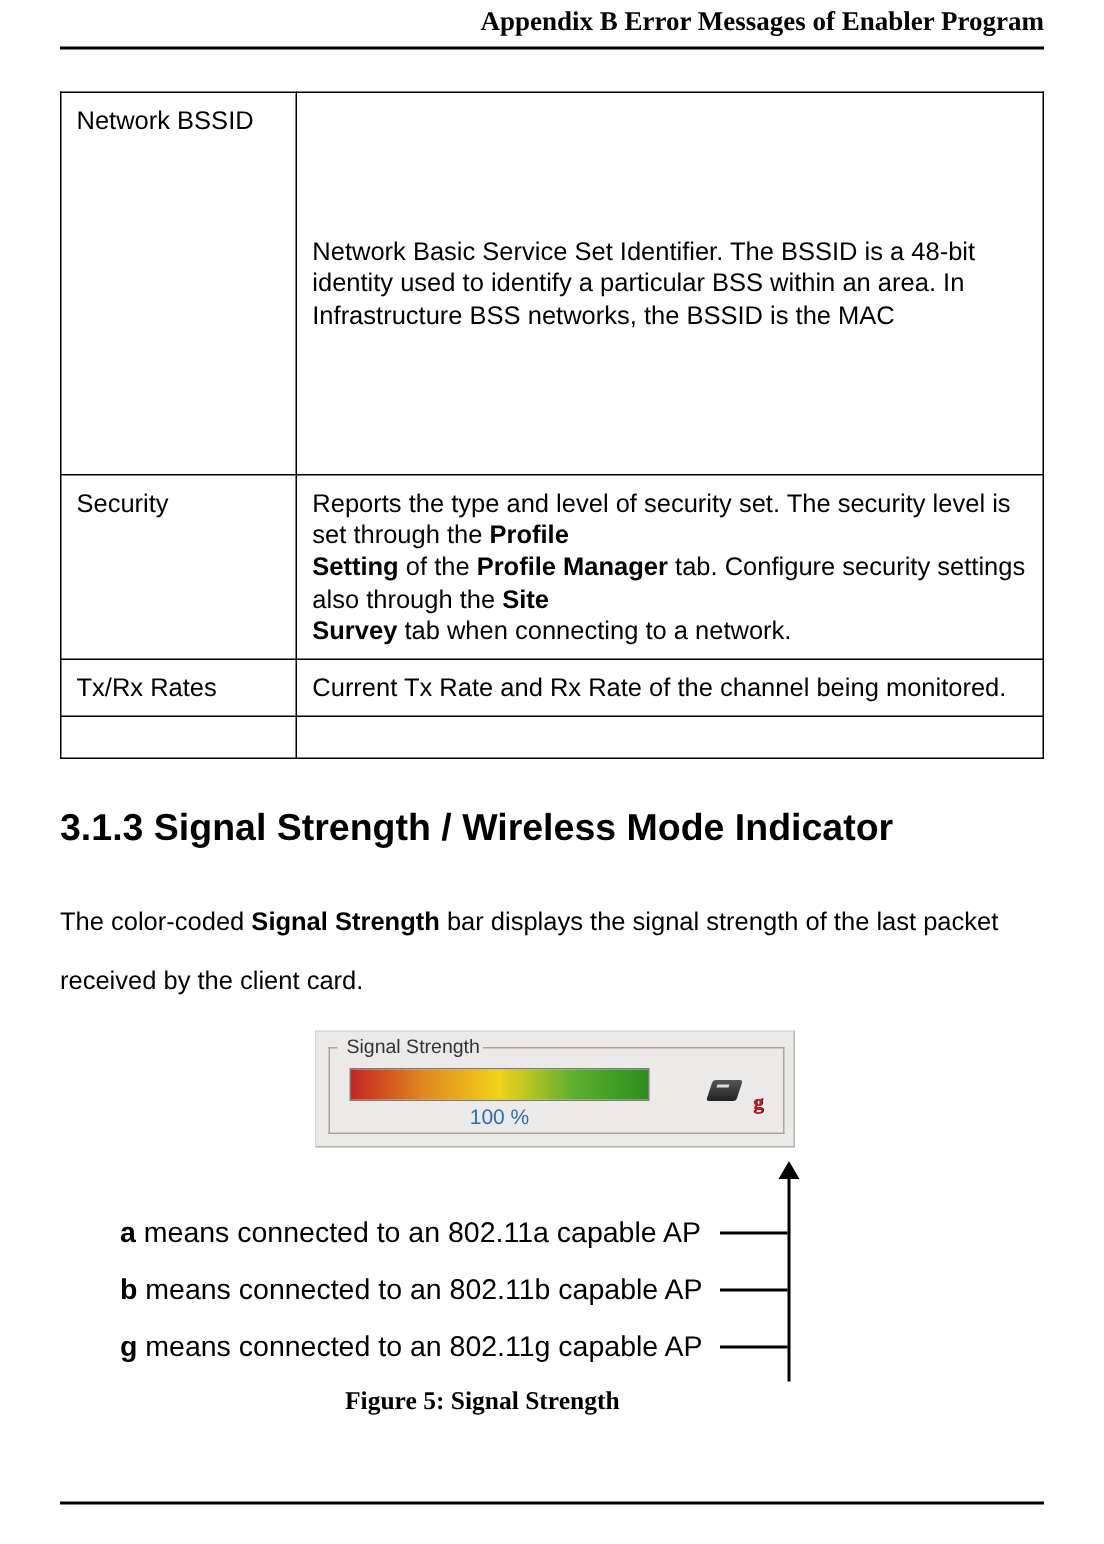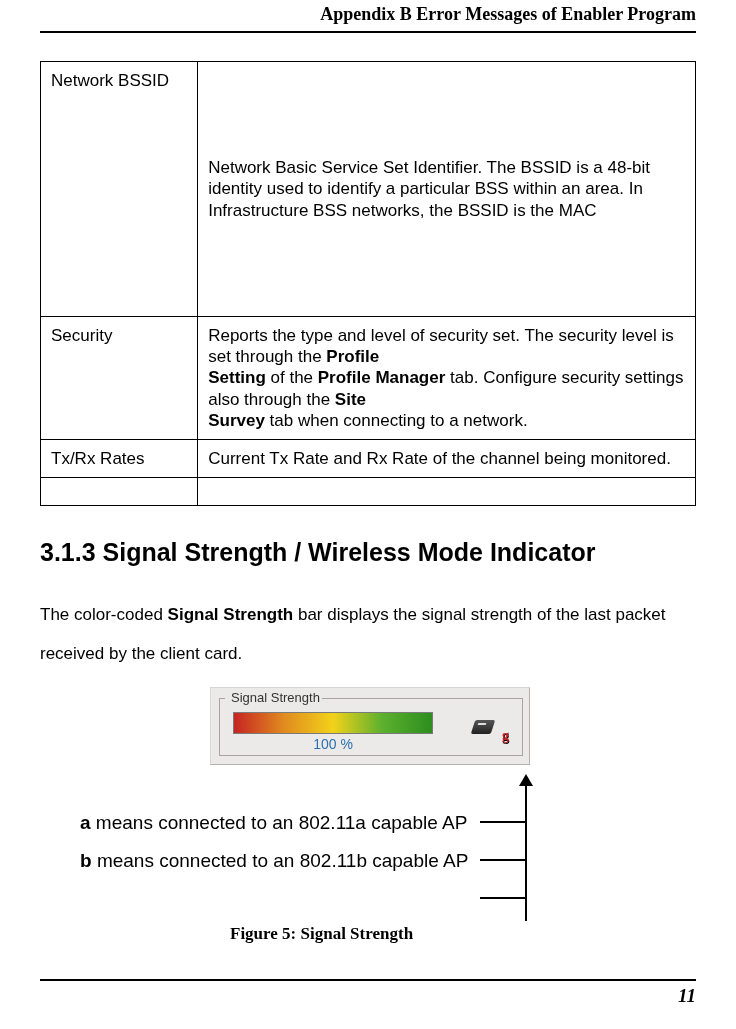--- a/index.html
+++ b/index.html
@@ -260,20 +260,22 @@
   <div class="conn-horz" style="left:400px; top:140px; width:45px;"></div>
   <div class="conn-horz" style="left:400px; top:178px; width:45px;"></div>
   <div class="conn-horz" style="left:400px; top:216px; width:45px;"></div>
 
   <div class="legend" style="left:0; top:131px;">
     <span class="lb">a</span><span> means connected to an 802.11a capable AP</span>
   </div>
   <div class="legend" style="left:0; top:169px;">
     <span class="lb">b</span><span> means connected to an 802.11b capable AP</span>
   </div>
+  <div class="legend" style="left:0; top:207px;">
+    <span class="lb">g</span><span> means connected to an 802.11g capable AP</span>
+  </div>
 
   <div class="figure-caption" style="position:absolute; left:0; top:243px;">Figure 5: Signal Strength</div>
 </div>
 
 <div class="footer">
   <div class="footer-line"></div>
-  <div class="footer-num">11</div>
 </div>
 
 </body></html>

